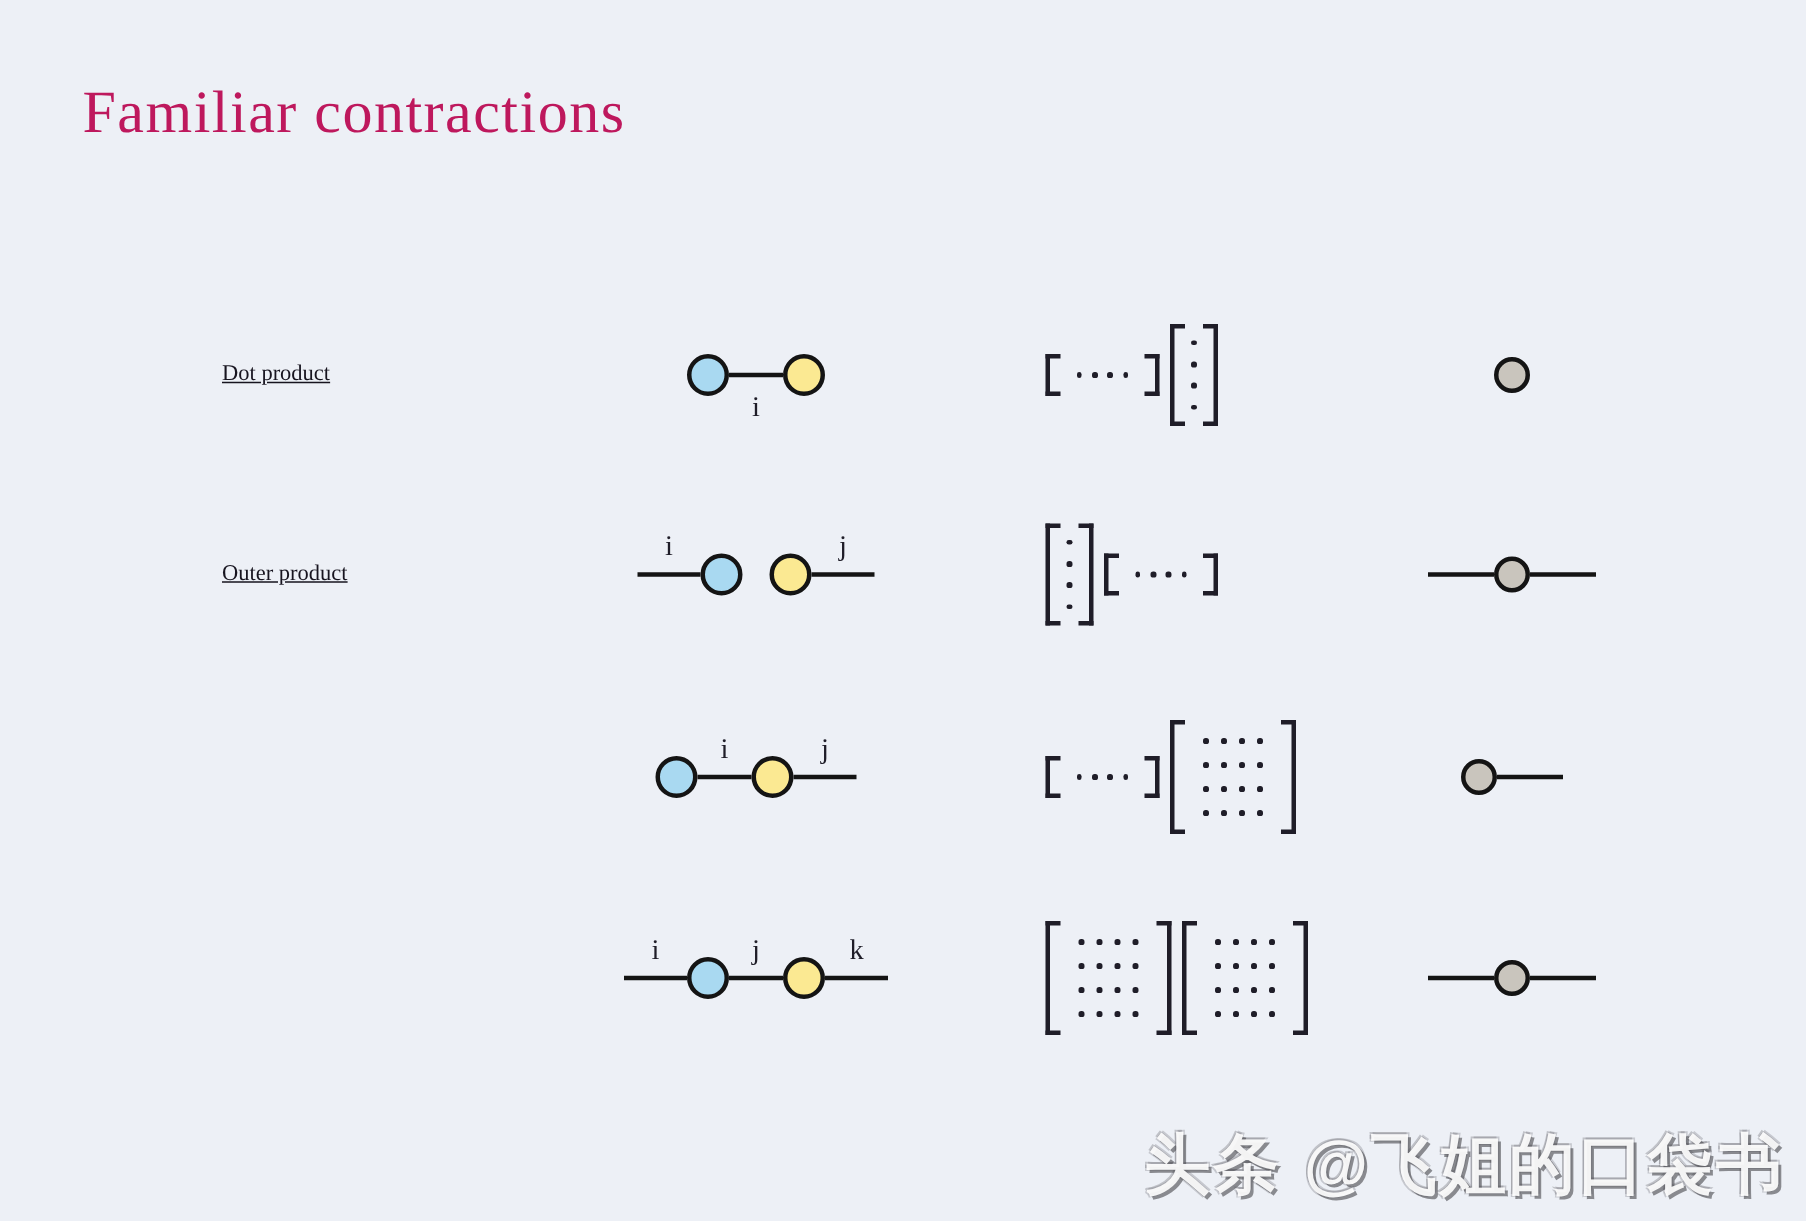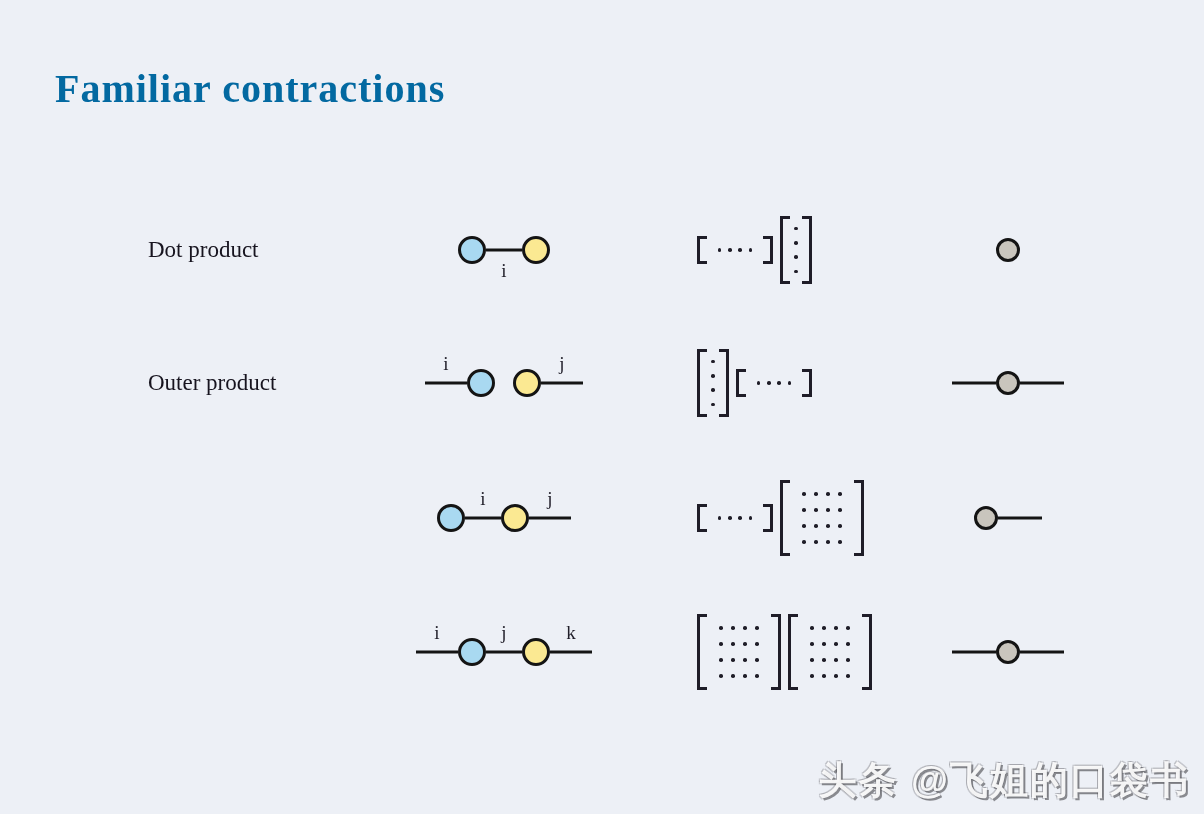--- a/index.html
+++ b/index.html
@@ -6,31 +6,31 @@
     --ink:#1f1d28;
     --bg:#edf0f6;
   }
   html,body{margin:0;padding:0;}
   body{
     width:1204px;height:814px;position:relative;overflow:hidden;
     background:var(--bg);
     font-family:"Liberation Serif", serif;
   }
   .title{
-    position:absolute;left:55px;top:38px;
-    font-size:40px;color:#0369a1;letter-spacing:1px;font-weight:700;
+    position:absolute;left:55px;top:24px;
+    font-size:40px;color:#be185d;letter-spacing:1px;font-weight:400;
   }
   .row{position:absolute;left:0;width:1204px;height:110px;}
   .row-1{top:195px;}
   .row-2{top:328px;text-align:center;}
   .row-3{top:463px;}
   .row-4{top:597px;}
   .col-label{
     position:absolute;left:148px;top:50%;transform:translateY(-50%);
-    font-size:23px;color:#17141f;white-space:nowrap;
+    font-size:15px;color:#17141f;white-space:nowrap;text-decoration:underline;
   }
   .col-diagram{
     position:absolute;left:398px;width:212px;top:50%;transform:translateY(-50%);
     display:flex;justify-content:center;
   }
   .col-expr{
     position:absolute;left:697px;top:50%;transform:translateY(-50%);
     display:flex;align-items:center;gap:7px;
   }
   .col-result{
@@ -47,21 +47,21 @@
   .dot{width:3.5px;height:3.5px;border-radius:50%;background:var(--ink);}
   .op.row-vector{height:28px;}
   .op.row-vector .dots{width:48px;padding:0 4px;align-content:center;}
   .op.col-vector{height:68px;}
   .op.col-vector .dots{width:6px;padding:0 3px;}
   .op.matrix{height:76px;}
   .op.matrix .dots{width:56px;padding:0 4px;}
   .watermark{
     position:absolute;right:14px;bottom:8px;
     font-family:"Liberation Sans", sans-serif;font-weight:bold;
-    font-size:38px;letter-spacing:2px;white-space:nowrap;
+    font-size:44px;letter-spacing:2px;white-space:nowrap;
     color:rgba(255,255,255,0.92);
     text-shadow:2px 2px 0 rgba(70,70,75,0.6),
                 -1px -1px 0 rgba(110,110,115,0.35),
                 1px -1px 0 rgba(110,110,115,0.3),
                 -1px 1px 0 rgba(110,110,115,0.3);
   }
 </style>
 </head>
 <body>
 

